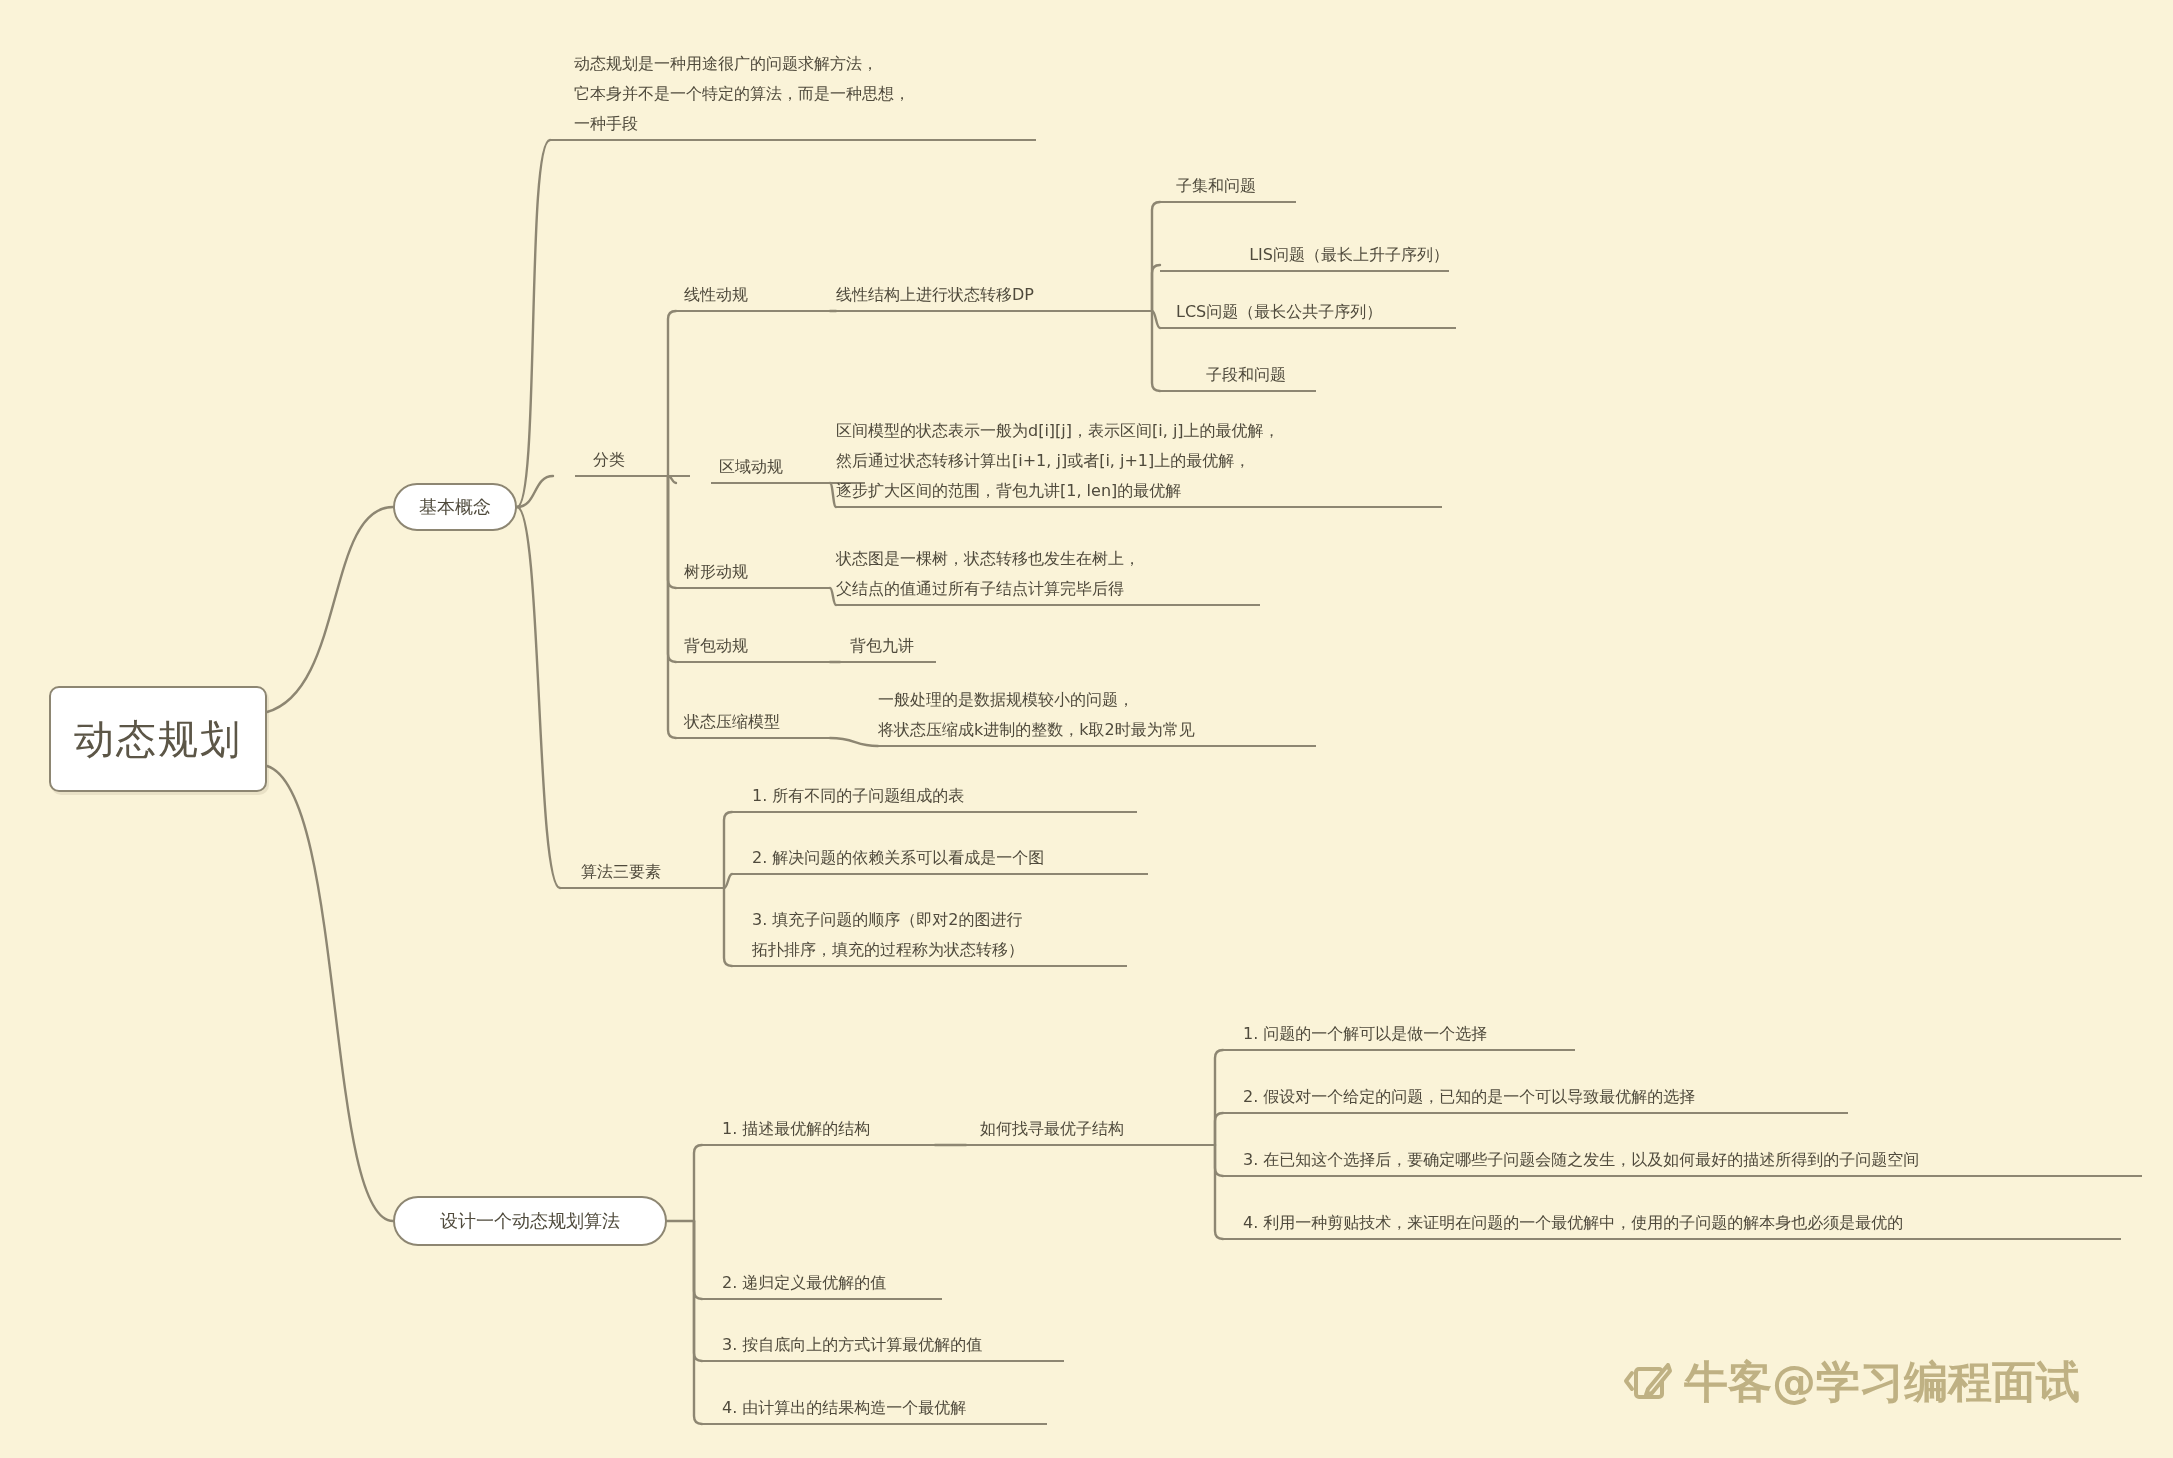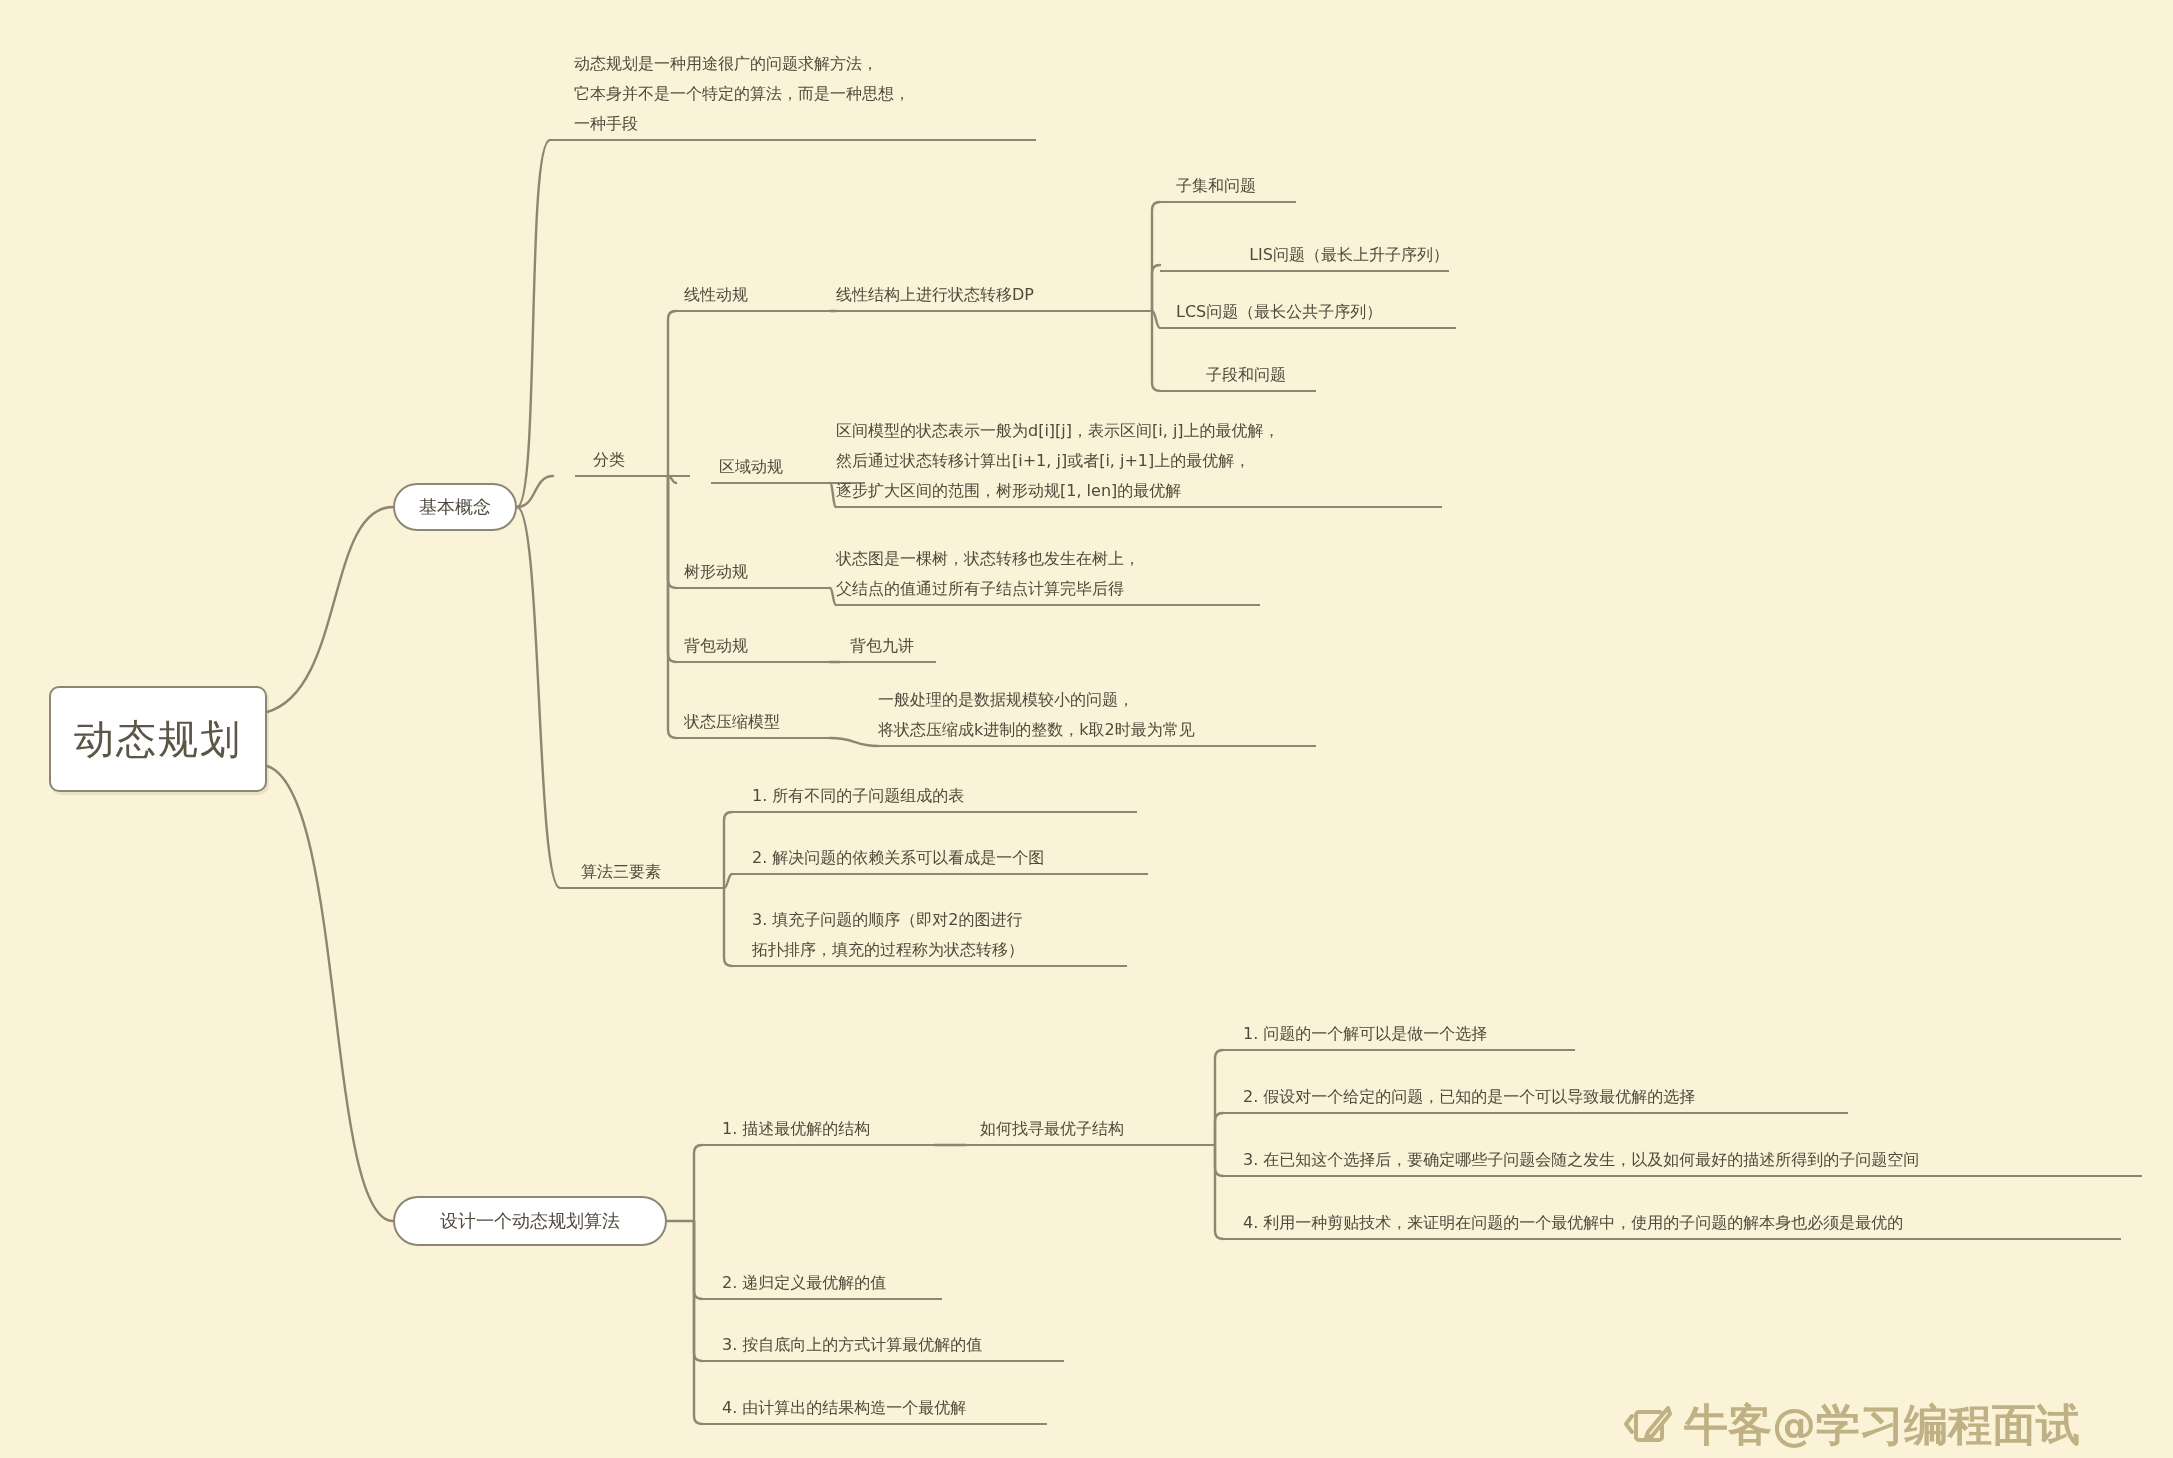--- a/index.html
+++ b/index.html
@@ -151,21 +151,21 @@
   <div class="node" style="left:1160px;top:360px;width:140px;padding-left:16px;text-align:center;">
     <span>子段和问题</span>
   </div>
 
   <div class="node" style="left:688px;top:452px;width:146px;padding-left:8px;margin-left:23px;">
     <span>区域动规</span>
   </div>
   <div class="node" style="left:836px;top:416px;width:606px;">
     <span>区间模型的状态表示一般为d[i][j]，表示区间[i, j]上的最优解，</span>
     <span>然后通过状态转移计算出[i+1, j]或者[i, j+1]上的最优解，</span>
-    <span>逐步扩大区间的范围，树形动规[1, len]的最优解</span>
+    <span>逐步扩大区间的范围，背包九讲[1, len]的最优解</span>
   </div>
 
   <div class="node" style="left:676px;top:557px;width:146px;padding-left:8px;">
     <span>树形动规</span>
   </div>
   <div class="node" style="left:836px;top:544px;width:424px;">
     <span>状态图是一棵树，状态转移也发生在树上，</span>
     <span>父结点的值通过所有子结点计算完毕后得</span>
   </div>
 
@@ -221,21 +221,21 @@
   <div class="node" style="left:702px;top:1268px;width:220px;padding-left:20px;">
     <span>2. 递归定义最优解的值</span>
   </div>
   <div class="node" style="left:702px;top:1330px;width:342px;padding-left:20px;">
     <span>3. 按自底向上的方式计算最优解的值</span>
   </div>
   <div class="node" style="left:702px;top:1393px;width:325px;padding-left:20px;">
     <span>4. 由计算出的结果构造一个最优解</span>
   </div>
 
-  <div class="watermark" style="left:1622px;top:1396px;">
+  <div class="watermark" style="left:1622px;top:1353px;">
     <svg width="52" height="52" viewBox="0 0 52 52">
       <g fill="none" stroke="#BFB183" stroke-width="4" stroke-linecap="round" stroke-linejoin="round">
         <path d="M10,16 L4,24 L10,32"></path>
         <rect x="14" y="12" width="26" height="28" rx="3"></rect>
         <path d="M46,8 L26,32 L24,38 L30,36 L48,14 Z" fill="#FAF3D8"></path>
       </g>
     </svg>
     <span>牛客@学习编程面试</span>
   </div>
 

